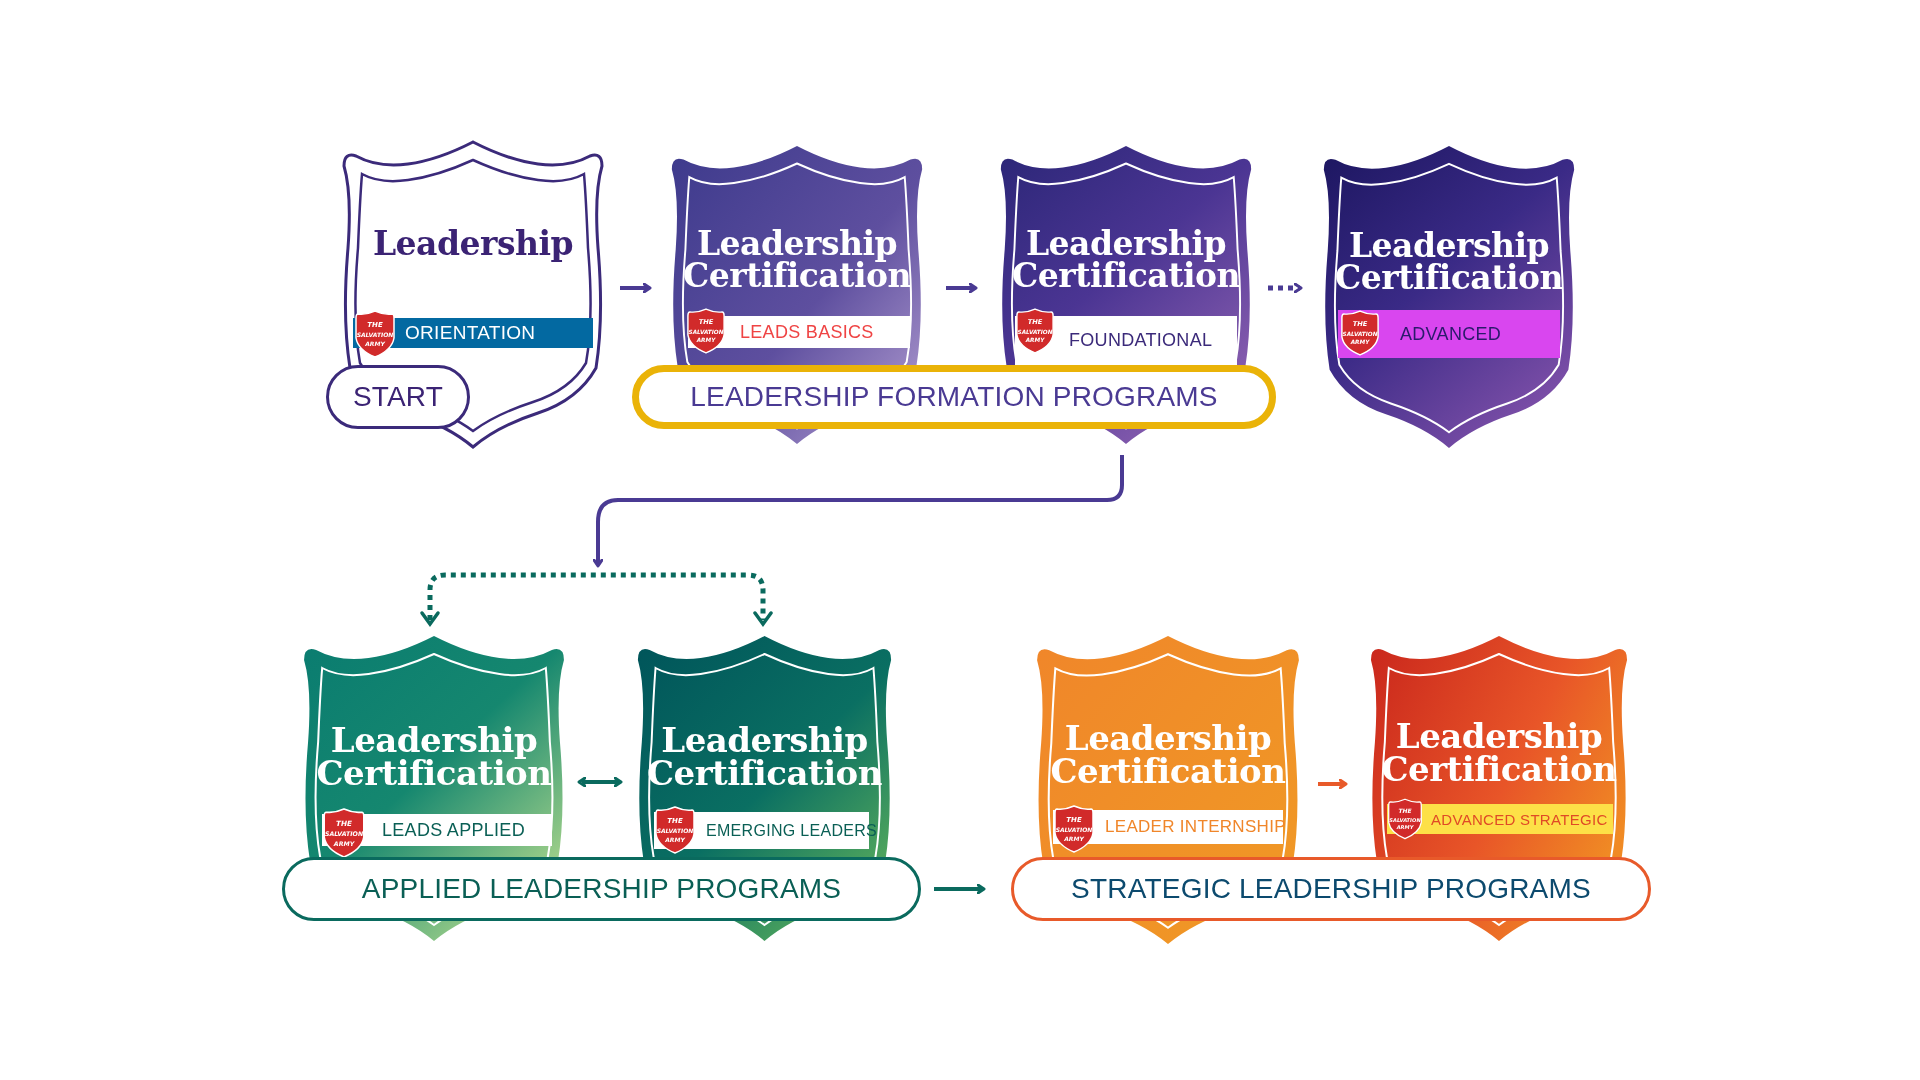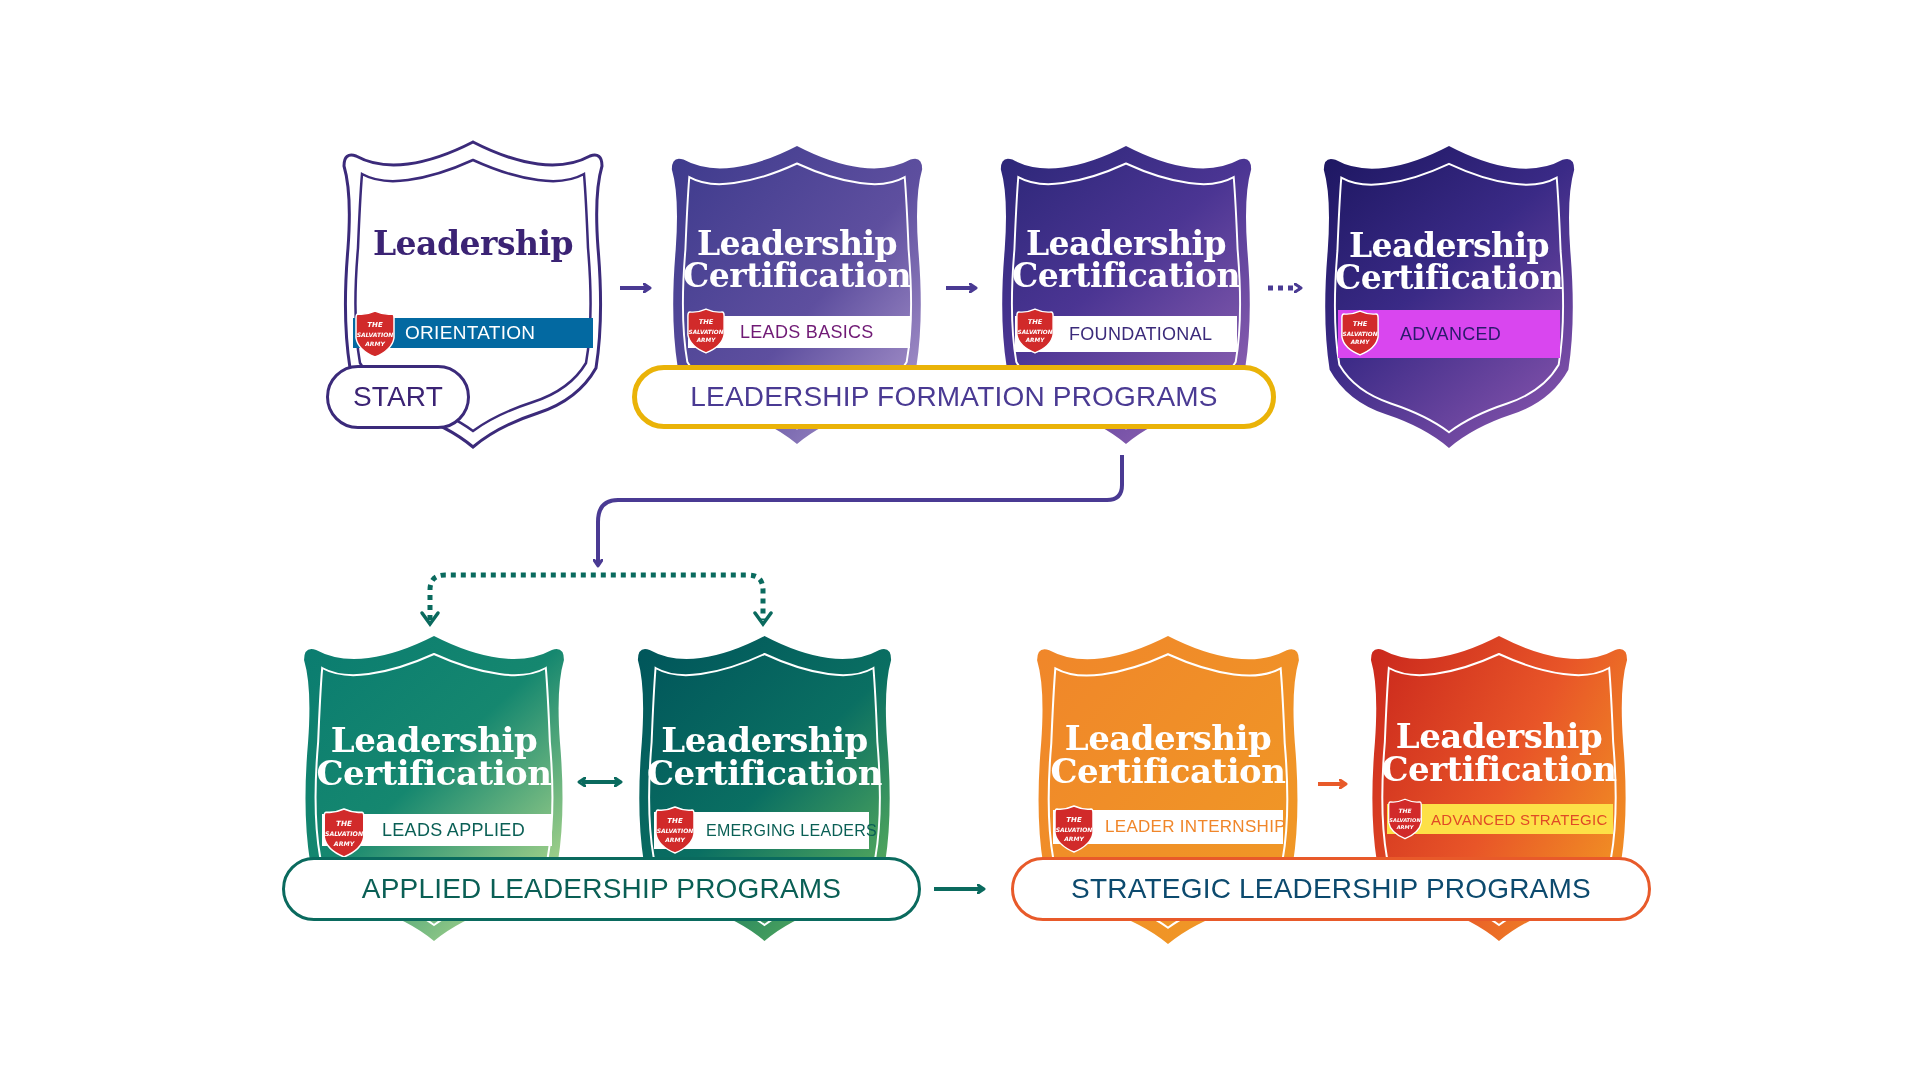--- a/index.html
+++ b/index.html
@@ -127,55 +127,55 @@
 <div class="shield" style="left:666px;top:142px;width:262px;height:306px;">
   <svg viewBox="0 0 270 313" preserveAspectRatio="none">
     <path d="M135,4 Q100,22 70,26 Q40,30 18,18 Q6,14 6,28 Q14,55 10,110 Q4,180 12,230 Q30,262 70,275 Q110,288 135,309 Q160,288 200,275 Q240,262 258,230 Q266,180 260,110 Q256,55 264,28 Q264,14 252,18 Q230,30 200,26 Q170,22 135,4 Z" fill="url(#gPur1)"></path>
     <path d="M135,22 Q100,38 70,42 Q42,46 24,36 Q22,60 20,110 Q14,180 22,225 Q38,252 75,264 Q112,276 135,293 Q158,276 195,264 Q232,252 248,225 Q256,180 250,110 Q248,60 246,36 Q228,46 200,42 Q170,38 135,22 Z" fill="none" stroke="#fff" stroke-width="2"></path>
   </svg>
   <div class="title" style="top:86px;font-size:33px;color:#fff;">
     <span>Leadership</span>
     <span>Certification</span>
   </div>
   <div class="band" style="left:22px;right:18px;top:174px;height:32px;background:#fff;">
-    <span class="band-label" style="margin-left:52px;color:#701a75;font-size:18px;">LEADS BASICS</span>
+    <span class="band-label" style="margin-left:52px;color:#ef4444;font-size:18px;">LEADS BASICS</span>
   </div>
   <div class="crest" style="left:20px;top:166px;width:40px;height:46px;">
     <svg viewBox="0 0 42 48" width="40" height="46">
         <path d="M21,1 Q12,5 4,4 Q2,4 2,8 L2,28 Q4,40 21,47 Q38,40 40,28 L40,8 Q40,4 38,4 Q30,5 21,1 Z" fill="#d12a2a" stroke="#fff" stroke-width="1.5"></path>
         <text x="21" y="17" font-size="7" fill="#fff" text-anchor="middle" font-family="DejaVu Sans, sans-serif" font-style="italic" font-weight="bold">THE</text>
         <text x="21" y="27" font-size="6" fill="#fff" text-anchor="middle" font-family="DejaVu Sans, sans-serif" font-style="italic" font-weight="bold">SALVATION</text>
         <text x="21" y="36" font-size="6" fill="#fff" text-anchor="middle" font-family="DejaVu Sans, sans-serif" font-style="italic" font-weight="bold">ARMY</text>
       </svg>
   </div>
 </div>
 
 <div class="shield" style="left:995px;top:142px;width:262px;height:306px;">
   <svg viewBox="0 0 270 313" preserveAspectRatio="none">
     <path d="M135,4 Q100,22 70,26 Q40,30 18,18 Q6,14 6,28 Q14,55 10,110 Q4,180 12,230 Q30,262 70,275 Q110,288 135,309 Q160,288 200,275 Q240,262 258,230 Q266,180 260,110 Q256,55 264,28 Q264,14 252,18 Q230,30 200,26 Q170,22 135,4 Z" fill="url(#gPur2)"></path>
     <path d="M135,22 Q100,38 70,42 Q42,46 24,36 Q22,60 20,110 Q14,180 22,225 Q38,252 75,264 Q112,276 135,293 Q158,276 195,264 Q232,252 248,225 Q256,180 250,110 Q248,60 246,36 Q228,46 200,42 Q170,38 135,22 Z" fill="none" stroke="#fff" stroke-width="2"></path>
   </svg>
   <div class="title" style="top:86px;font-size:33px;color:#fff;">
     <span>Leadership</span>
     <span>Certification</span>
   </div>
-  <div class="band" style="left:20px;right:20px;top:174px;height:36px;background:#fff;">
+  <div class="band" style="left:20px;right:20px;top:174px;height:49px;background:#fff;">
     <span class="band-label" style="margin-left:54px;color:#3b2a7a;font-size:18px;">FOUNDATIONAL</span>
   </div>
   <div class="crest" style="left:20px;top:166px;width:40px;height:46px;">
     <svg viewBox="0 0 42 48" width="40" height="46">
         <path d="M21,1 Q12,5 4,4 Q2,4 2,8 L2,28 Q4,40 21,47 Q38,40 40,28 L40,8 Q40,4 38,4 Q30,5 21,1 Z" fill="#d12a2a" stroke="#fff" stroke-width="1.5"></path>
         <text x="21" y="17" font-size="7" fill="#fff" text-anchor="middle" font-family="DejaVu Sans, sans-serif" font-style="italic" font-weight="bold">THE</text>
         <text x="21" y="27" font-size="6" fill="#fff" text-anchor="middle" font-family="DejaVu Sans, sans-serif" font-style="italic" font-weight="bold">SALVATION</text>
         <text x="21" y="36" font-size="6" fill="#fff" text-anchor="middle" font-family="DejaVu Sans, sans-serif" font-style="italic" font-weight="bold">ARMY</text>
       </svg>
   </div>
 </div>
 
-<div class="pill" style="left:632px;top:365px;width:644px;height:64px;border:5px solid #eab308;color:#4a3a93;font-size:28px;">
+<div class="pill" style="left:632px;top:365px;width:644px;height:64px;border:7px solid #eab308;color:#4a3a93;font-size:28px;">
   <span>LEADERSHIP FORMATION PROGRAMS</span>
 </div>
 
 <div class="shield" style="left:1318px;top:142px;width:262px;height:310px;">
   <svg viewBox="0 0 270 313" preserveAspectRatio="none">
     <path d="M135,4 Q100,22 70,26 Q40,30 18,18 Q6,14 6,28 Q14,55 10,110 Q4,180 12,230 Q30,262 70,275 Q110,288 135,309 Q160,288 200,275 Q240,262 258,230 Q266,180 260,110 Q256,55 264,28 Q264,14 252,18 Q230,30 200,26 Q170,22 135,4 Z" fill="url(#gPur3)"></path>
     <path d="M135,22 Q100,38 70,42 Q42,46 24,36 Q22,60 20,110 Q14,180 22,225 Q38,252 75,264 Q112,276 135,293 Q158,276 195,264 Q232,252 248,225 Q256,180 250,110 Q248,60 246,36 Q228,46 200,42 Q170,38 135,22 Z" fill="none" stroke="#fff" stroke-width="2"></path>
   </svg>
   <div class="title" style="top:88px;font-size:33px;color:#fff;">
     <span>Leadership</span>

